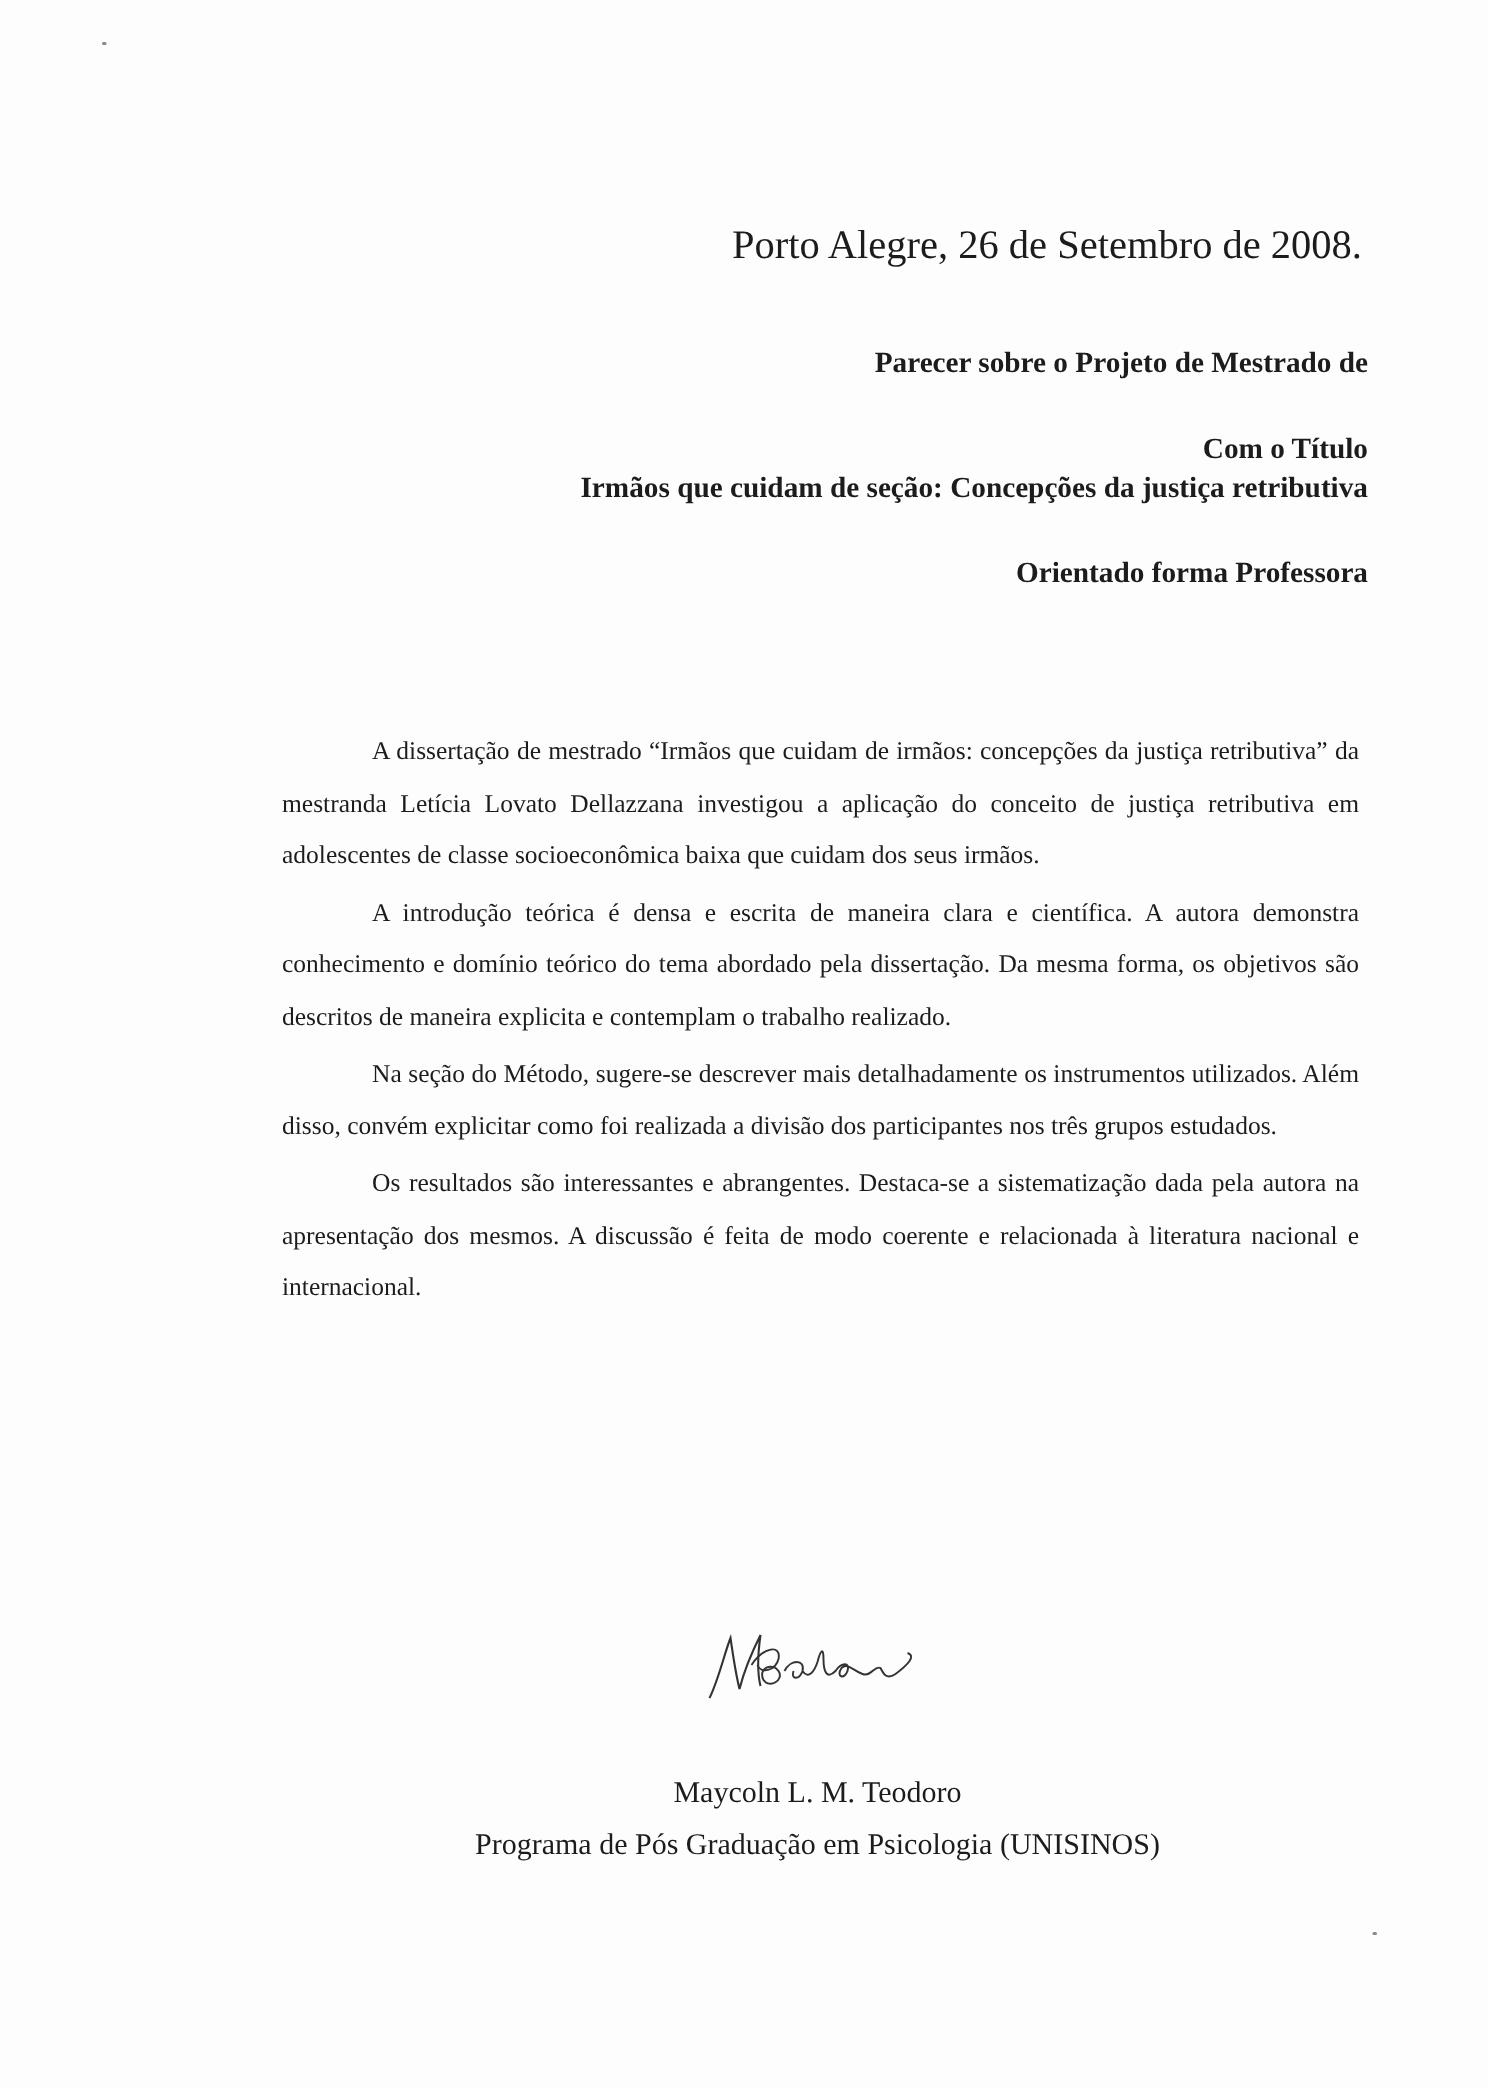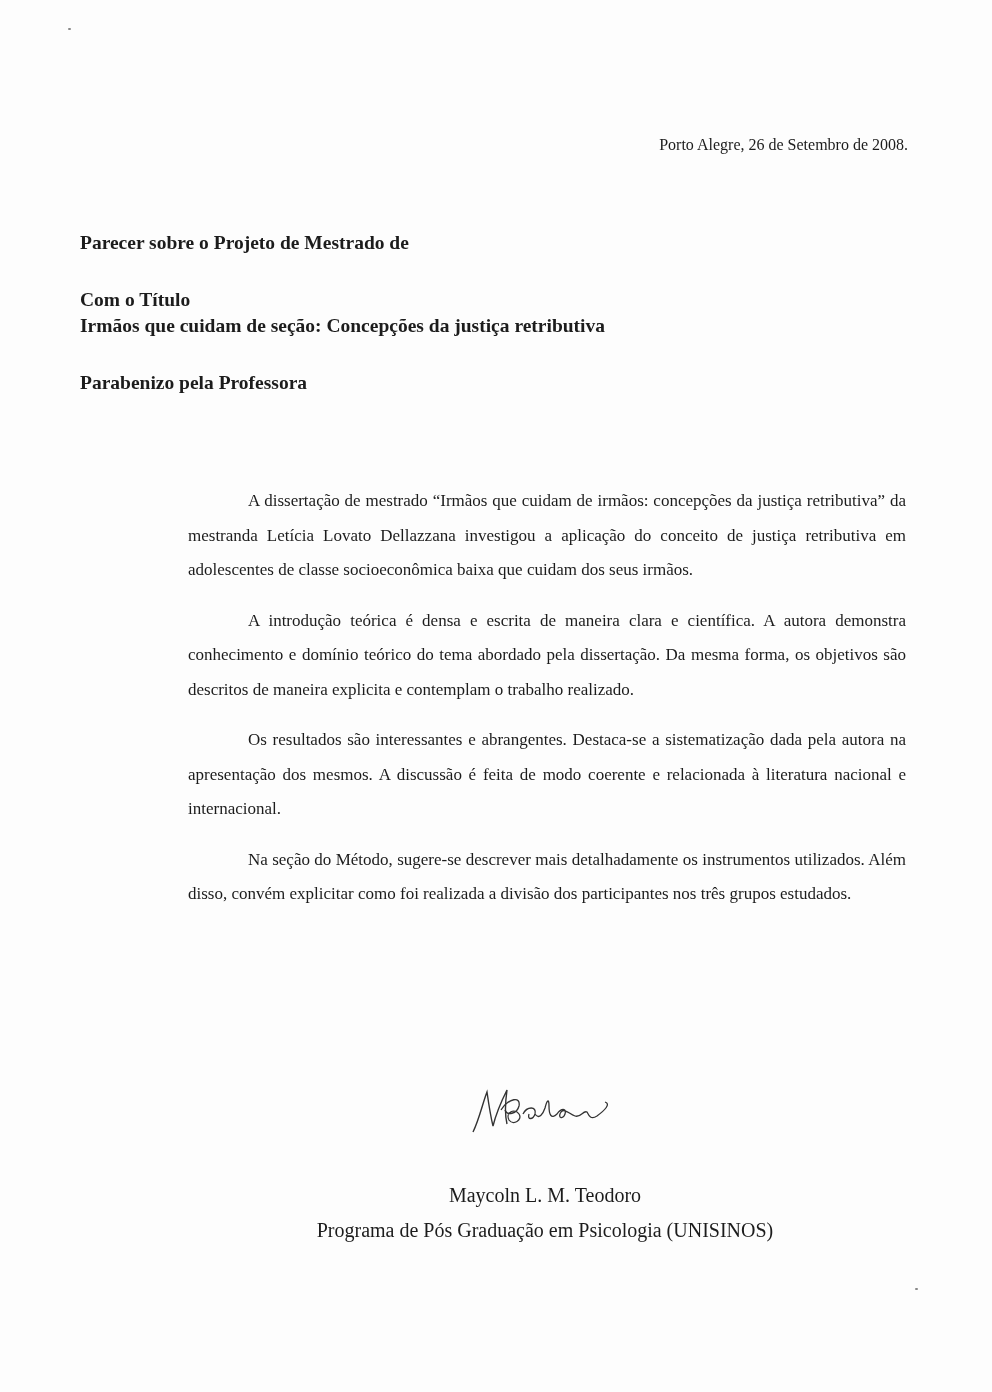--- a/index.html
+++ b/index.html
@@ -1,55 +1,55 @@
 <!DOCTYPE html>
 <html><head>
   <meta charset="utf-8">
   <style>
     html, body { margin: 0; padding: 0; }
     body {
       width: 992px; height: 1392px; background: #fdfdfd; position: relative; overflow: hidden;
       font-family: "Liberation Serif", "DejaVu Serif", serif; color: #1c1c1c;
     }
-    .date { position: absolute; top: 136px; right: 84px; font-size: 16px; }
-    .head-block { position: absolute; left: 0; width: 992px; text-align: left; font-weight: bold; font-size: 19.5px; line-height: 26px; }
+    .date { position: absolute; top: 148px; right: 84px; font-size: 27px; }
+    .head-block { position: absolute; left: 0; width: 992px; text-align: right; font-weight: bold; font-size: 19.5px; line-height: 26px; }
     .hb1 { top: 230px; left: 80px; width: 832px; }
     .hb2 { top: 287px; left: 80px; width: 832px; }
     .hb3 { top: 370px; left: 80px; width: 832px; }
     .body-text { position: absolute; left: 188px; width: 718px; top: 484px; font-size: 17px; line-height: 34.5px; }
     .body-text p { margin: 0 0 0 0; text-indent: 60px; text-align: justify; }
-    .body-text p + p { margin-top: 16px; }
+    .body-text p + p { margin-top: 4px; }
     .sig { position: absolute; left: 465px; top: 1080px; width: 160px; height: 60px; }
     .signer { position: absolute; left: 0; width: 992px; text-align: center; font-size: 20px; }
     .s1 { top: 1184px; left: 90px; width: 910px; }
     .s2 { top: 1219px; left: 90px; width: 910px; }
     .speck { position: absolute; width: 3px; height: 2px; background: #888; border-radius: 1px; }
   </style>
 </head>
 <body>
 
 <div>
   <div class="date">Porto Alegre, 26 de Setembro de 2008.</div>
 
   <div class="head-block hb1">
     <div>Parecer sobre o Projeto de Mestrado de</div>
   </div>
   <div class="head-block hb2">
     <div>Com o Título</div>
     <div>Irmãos que cuidam de seção: Concepções da justiça retributiva</div>
   </div>
   <div class="head-block hb3">
-    <div>Parabenizo pela Professora</div>
+    <div>Orientado forma Professora</div>
   </div>
 
   <div class="body-text">
     <p>A dissertação de mestrado “Irmãos que cuidam de irmãos: concepções da justiça retributiva” da mestranda Letícia Lovato Dellazzana investigou a aplicação do conceito de justiça retributiva em adolescentes de classe socioeconômica baixa que cuidam dos seus irmãos.</p>
     <p>A introdução teórica é densa e escrita de maneira clara e científica. A autora demonstra conhecimento e domínio teórico do tema abordado pela dissertação. Da mesma forma, os objetivos são descritos de maneira explicita e contemplam o trabalho realizado.</p>
+    <p>Na seção do Método, sugere-se descrever mais detalhadamente os instrumentos utilizados. Além disso, convém explicitar como foi realizada a divisão dos participantes nos três grupos estudados.</p>
     <p>Os resultados são interessantes e abrangentes. Destaca-se a sistematização dada pela autora na apresentação dos mesmos. A discussão é feita de modo coerente e relacionada à literatura nacional e internacional.</p>
-    <p>Na seção do Método, sugere-se descrever mais detalhadamente os instrumentos utilizados. Além disso, convém explicitar como foi realizada a divisão dos participantes nos três grupos estudados.</p>
   </div>
 
   <svg class="sig" viewBox="0 0 160 60">
     <path d="M8 52 C14 40 18 22 22 12 C24 26 26 38 28 46 C32 30 38 18 42 10 C40 24 40 36 42 44" fill="none" stroke="#333" stroke-width="1.4"></path>
     <path d="M36 30 C44 18 56 16 54 26 C52 34 42 36 40 30 M44 40 C40 32 50 28 54 34 C58 40 48 46 44 40" fill="none" stroke="#333" stroke-width="1.3"></path>
     <path d="M58 34 C62 26 72 26 70 34 C68 40 62 40 64 34 M70 34 C74 40 78 34 80 28 C82 20 84 18 84 26 C84 34 86 40 92 34 C96 28 102 28 100 34 C98 40 92 38 96 32 C100 28 104 34 110 36 C116 38 118 30 122 32 C124 36 126 40 132 36 C140 30 146 24 140 22" fill="none" stroke="#333" stroke-width="1.3"></path>
   </svg>
 
   <div class="signer s1">Maycoln L. M. Teodoro</div>
   <div class="signer s2">Programa de Pós Graduação em Psicologia (UNISINOS)</div>

